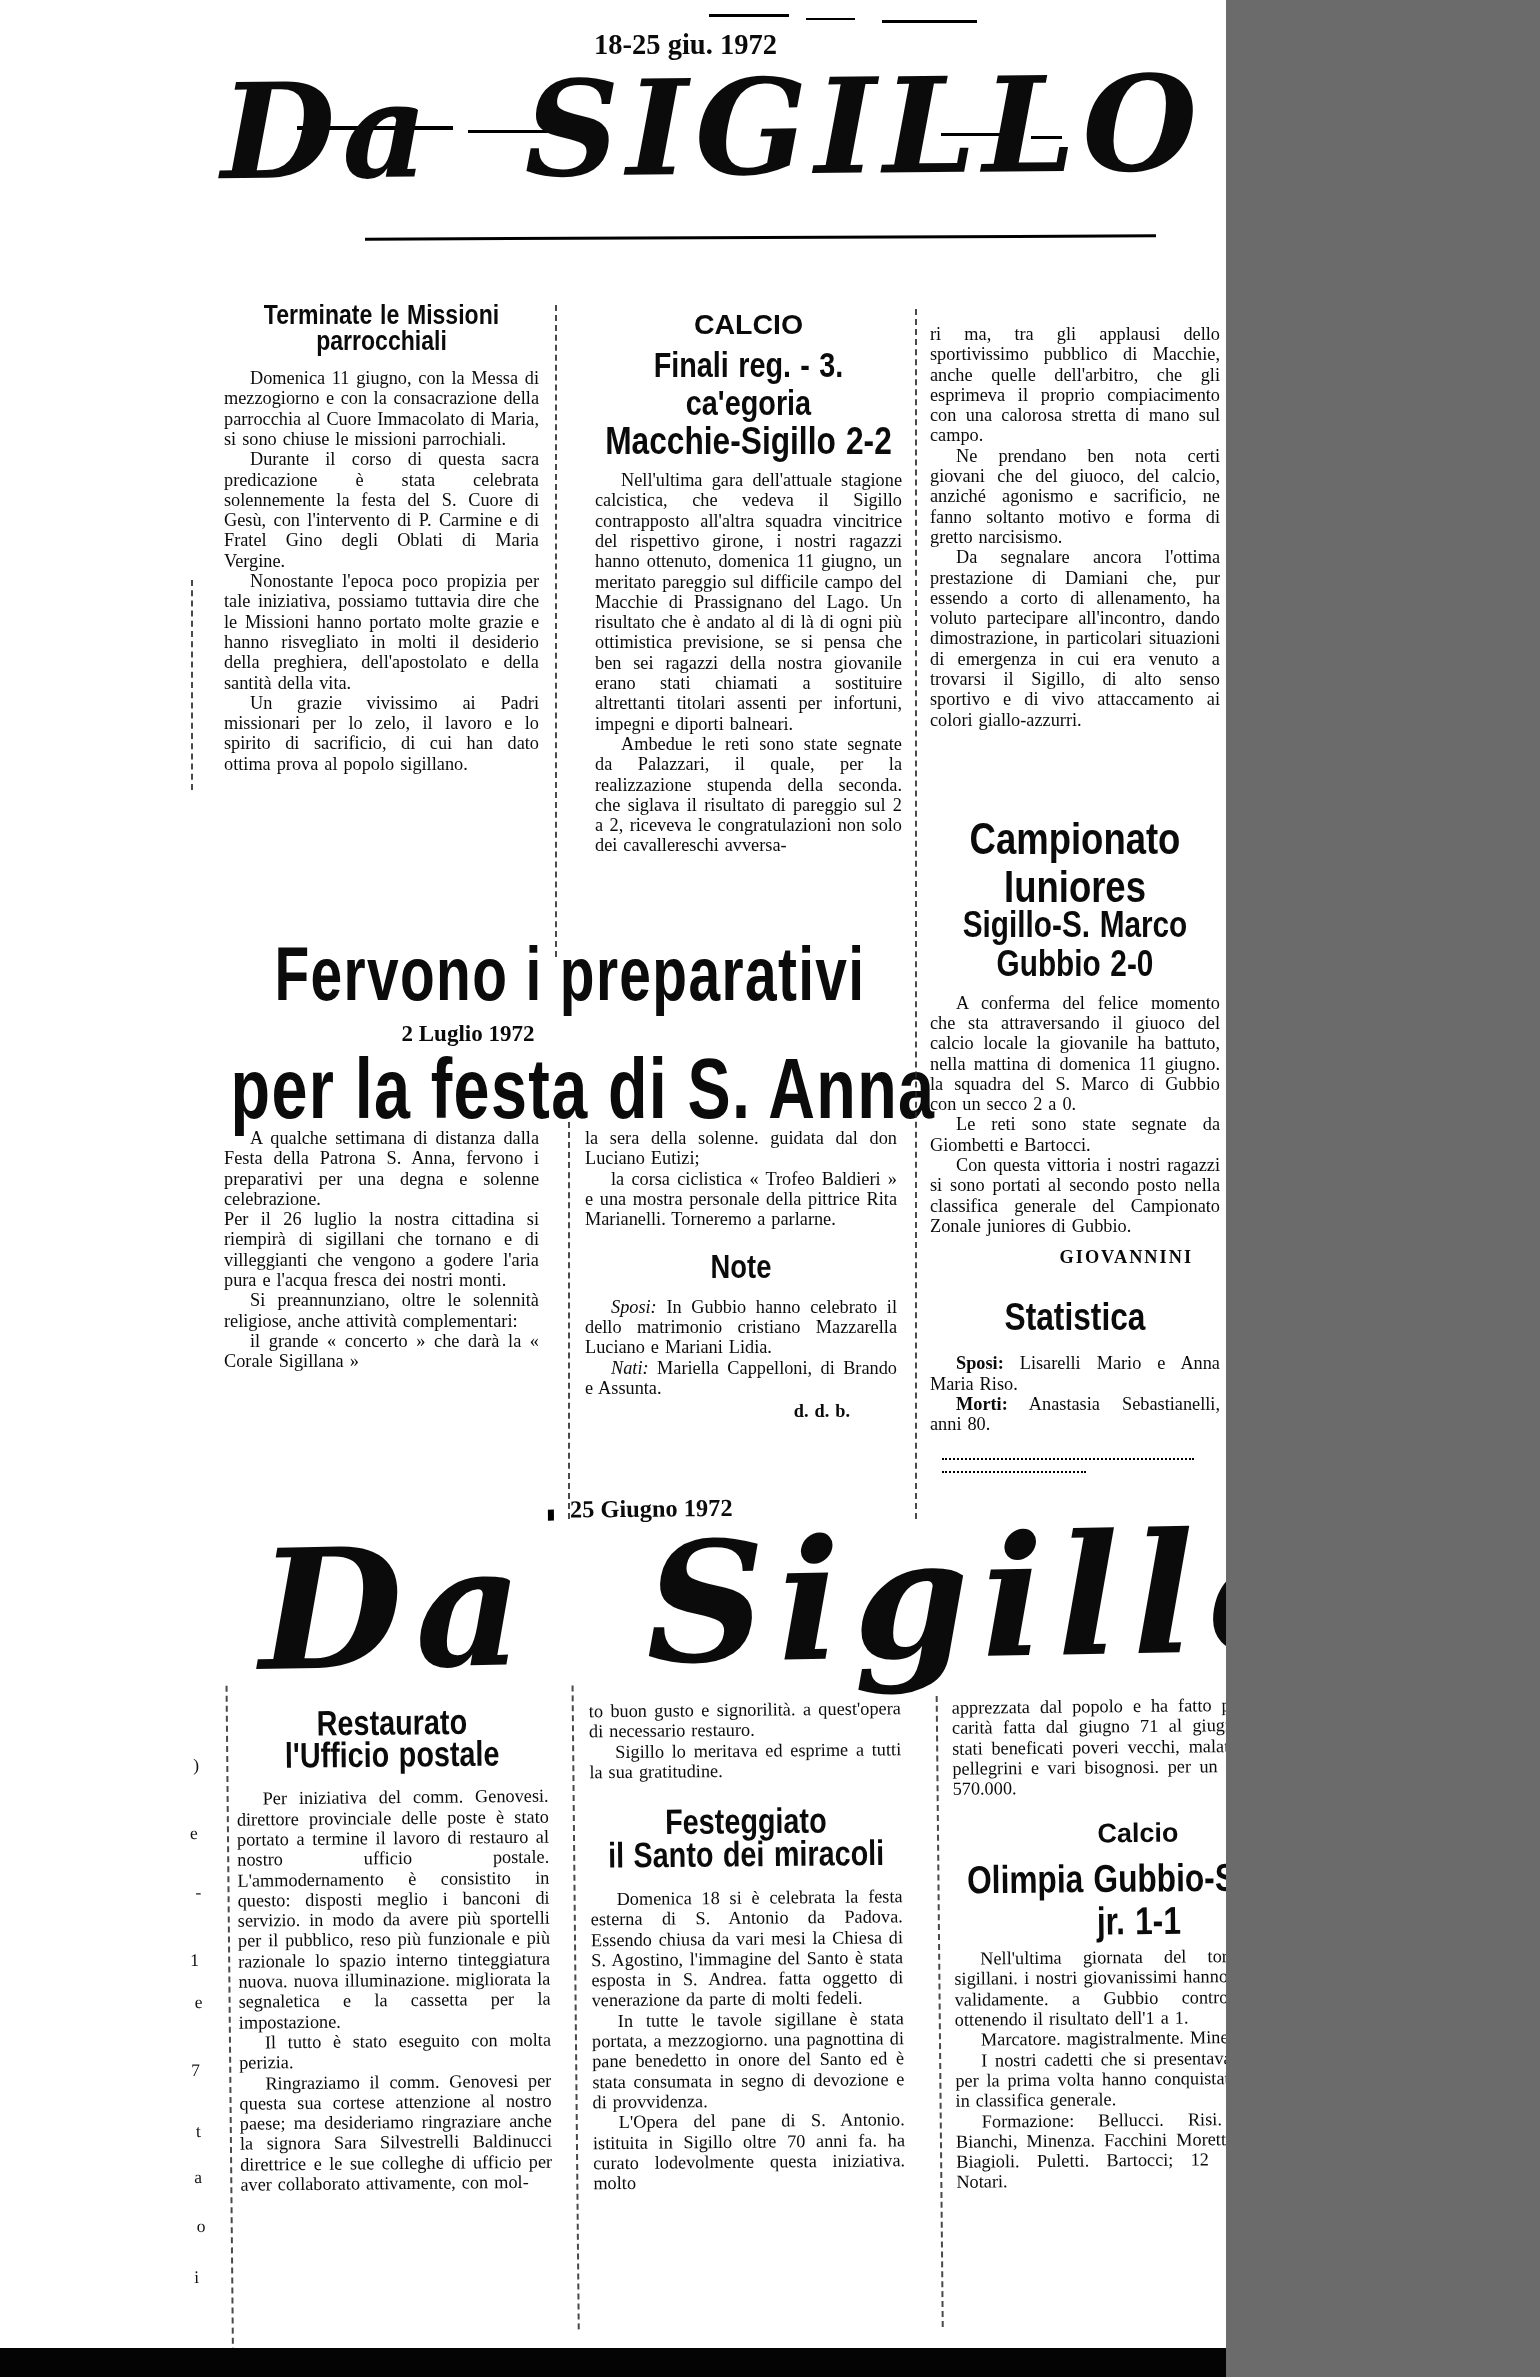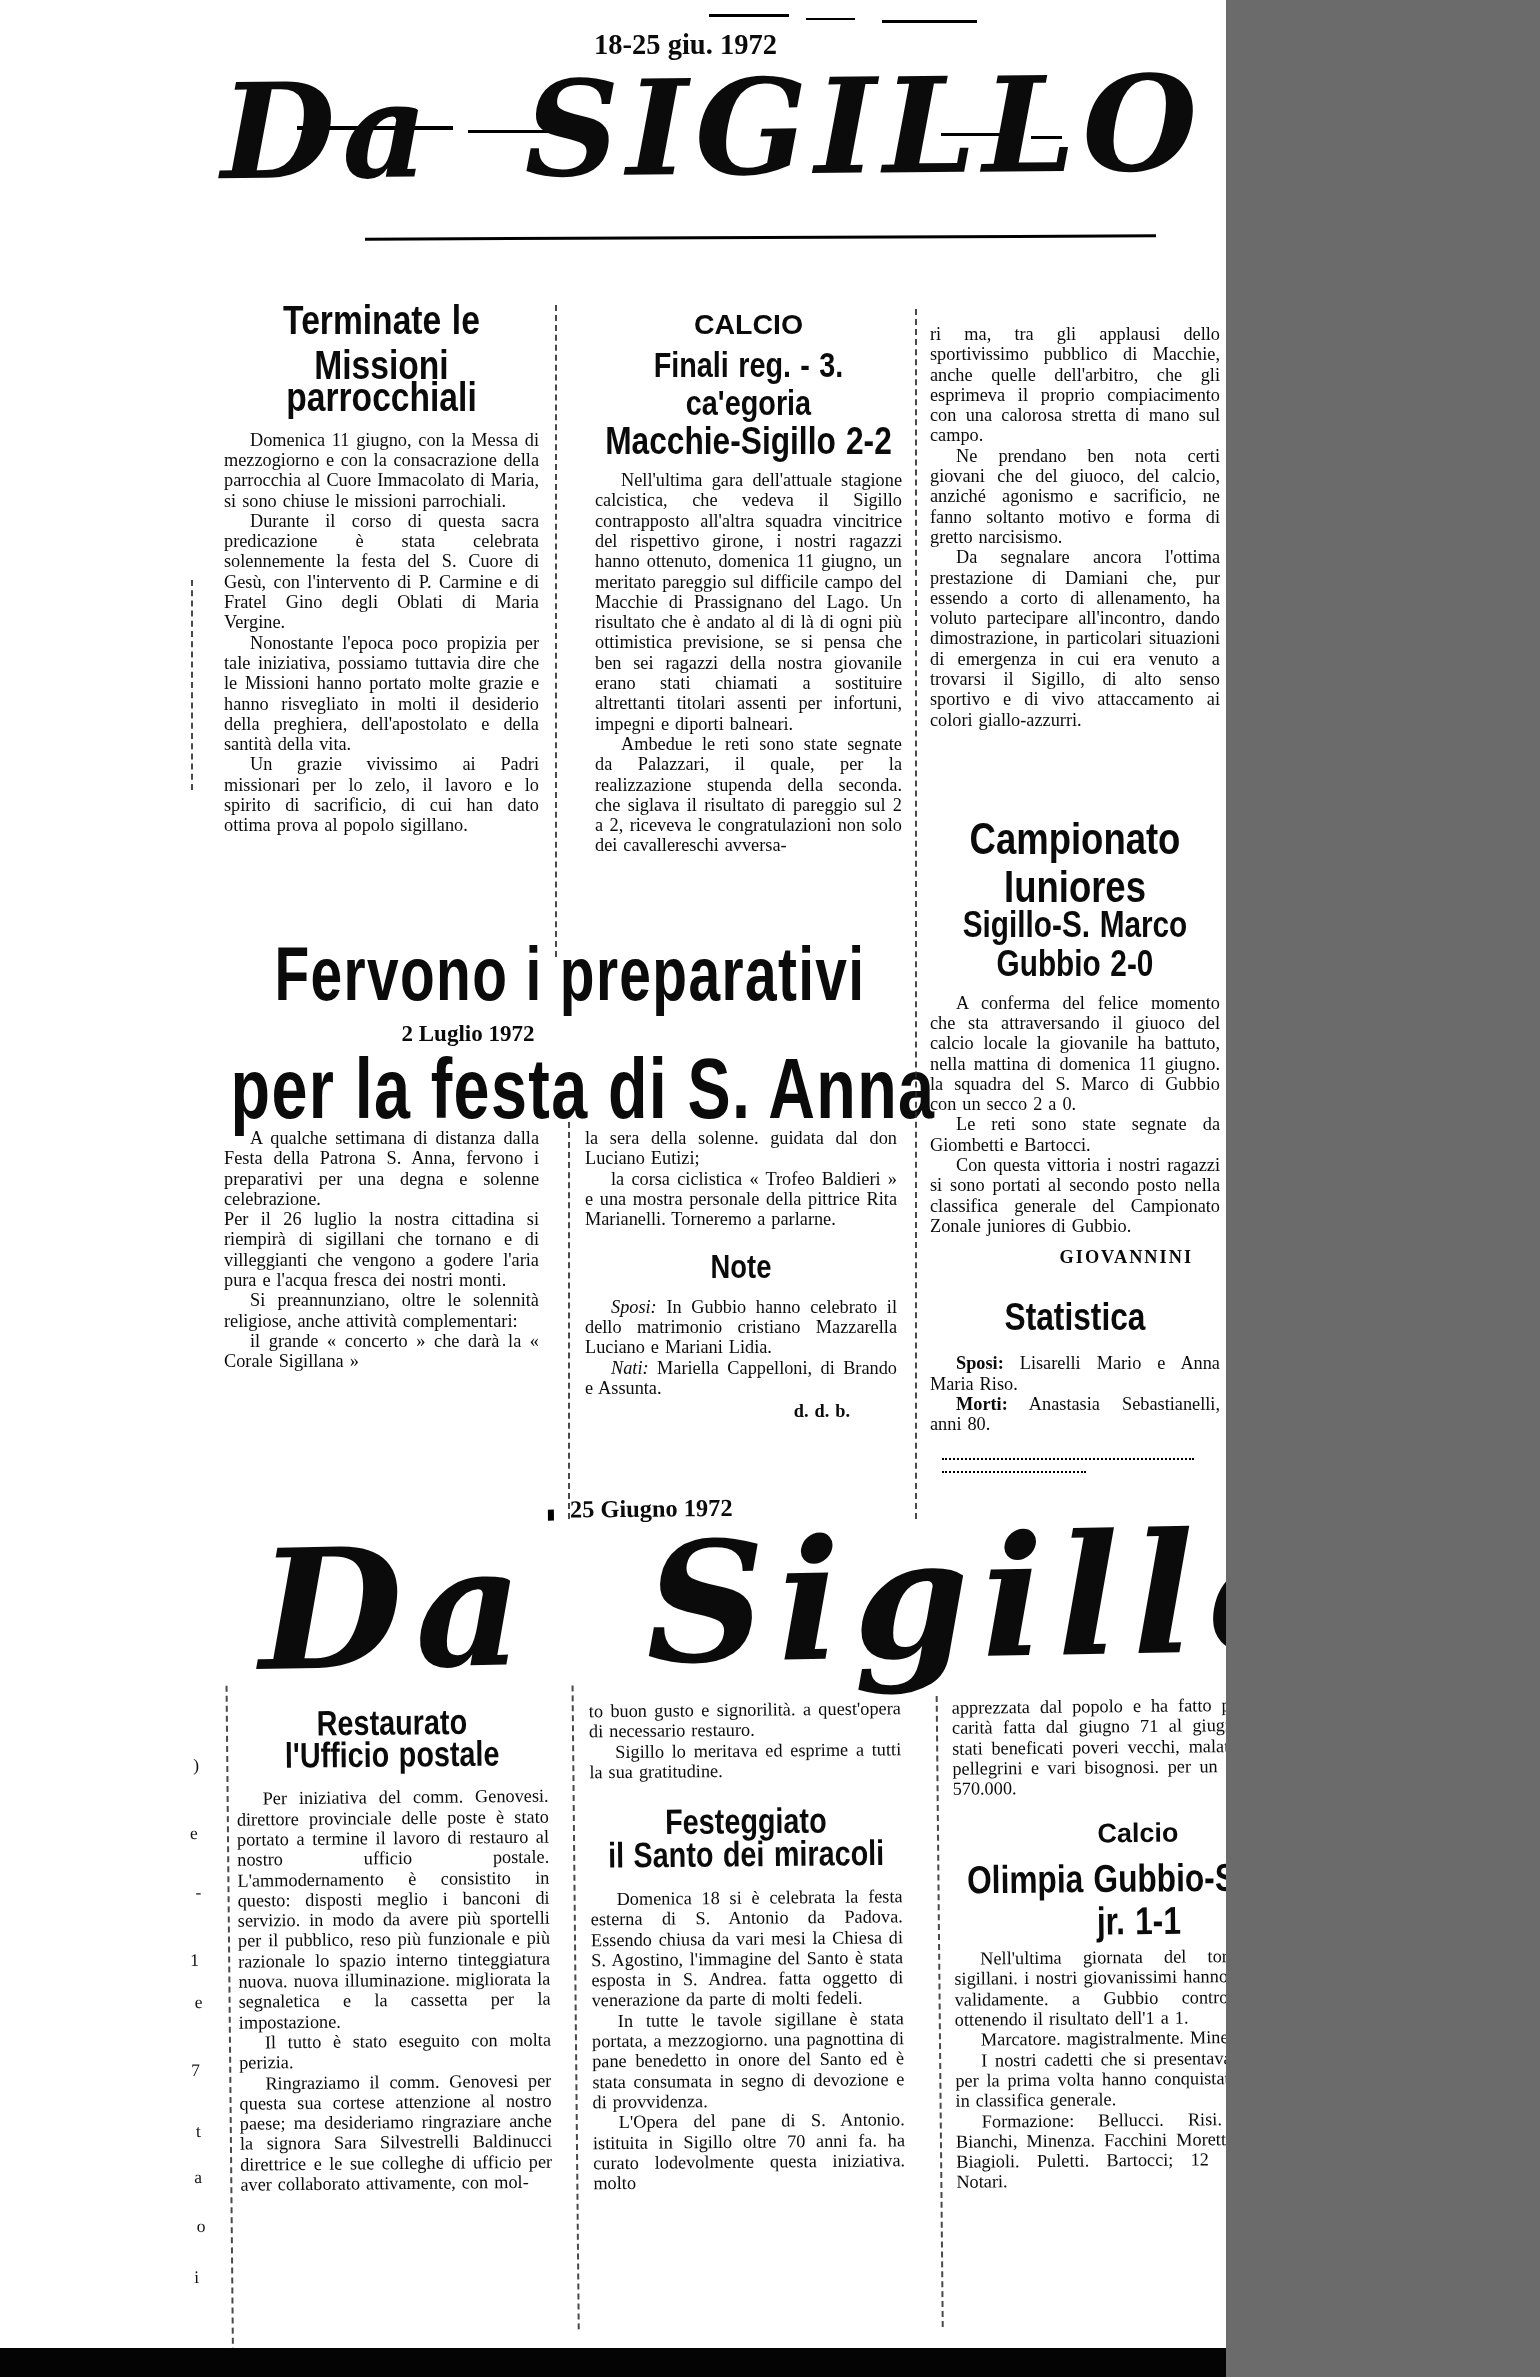--- a/index.html
+++ b/index.html
@@ -48,21 +48,21 @@
   <div class="hfrag" style="left:297px;top:126px;width:156px;height:4.1px;"></div>
   <div class="hfrag" style="left:468px;top:130px;width:125px;height:3.4px;"></div>
   <div class="hfrag" style="left:941px;top:133px;width:81px;height:3.4px;"></div>
   <div class="hfrag" style="left:1031px;top:136px;width:31px;height:3.4px;"></div>
 
   <div class="abs masthead" style="left:136px;top:62px;width:1153px;text-align:center;font-size:132px;letter-spacing:6.8px;word-spacing:37px;transform:rotate(-0.5deg);">Da SIGILLO</div>
 
   <div class="abs" style="left:365px;top:236px;width:791px;height:3.4px;background:#000;transform:rotate(-0.25deg);"></div>
 
   <div class="abs body-text" style="left:224px;top:300px;width:315px;height:665px;">
-    <div class="sans-head" style="font-size:35px;margin-bottom:16.3px;">
+    <div class="sans-head" style="font-size:24px;margin-bottom:16.3px;">
       <span class="cond">Terminate le Missioni</span>
       <span class="cond">parrocchiali</span>
     </div>
     <p class="ind">Domenica 11 giugno, con la Messa di mezzogiorno e con la consacrazione della parrocchia al Cuore Immacolato di Maria, si sono chiuse le missioni parrochiali.</p>
     <p class="ind">Durante il corso di questa sacra predicazione è stata celebrata solennemente la festa del S. Cuore di Gesù, con l'intervento di P. Carmine e di Fratel Gino degli Oblati di Maria Vergine.</p>
     <p class="ind">Nonostante l'epoca poco propizia per tale iniziativa, possiamo tuttavia dire che le Missioni hanno portato molte grazie e hanno risvegliato in molti il desiderio della preghiera, dell'apostolato e della santità della vita.</p>
     <p class="ind">Un grazie vivissimo ai Padri missionari per lo zelo, il lavoro e lo spirito di sacrificio, di cui han dato ottima prova al popolo sigillano.</p>
   </div>
 
   <div class="abs body-text" style="left:595px;top:309px;width:307px;height:668px;">

